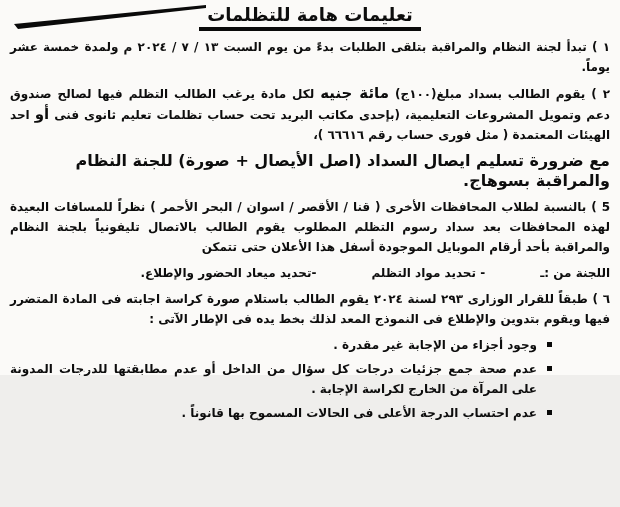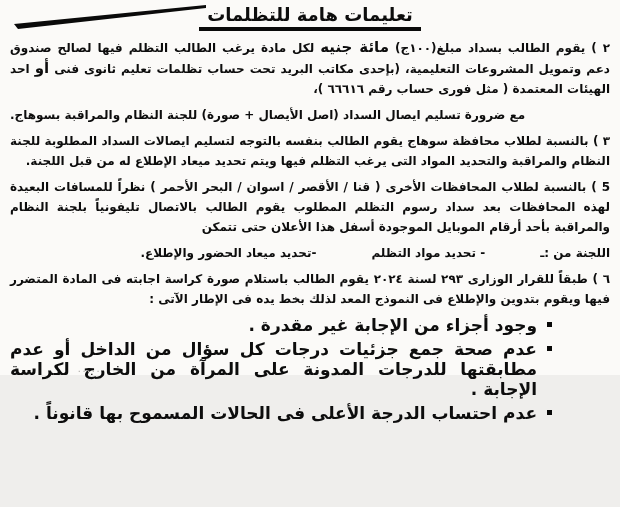--- a/index.html
+++ b/index.html
@@ -31,22 +31,22 @@
     padding:0 8px 2px 8px;
   }
   .item{
     margin:0 0 6px 0;
     font-size:12px;
     line-height:20px;
     text-align:justify;
     text-justify:inter-word;
   }
   .centered-line{
-    text-align:left;
-    font-size:12px;
+    text-align:right;
+    font-size:16px;
     line-height:20px;
     margin:0 0 6px 0;
   }
   .big{font-size:15px;}
   .u{text-underline-offset:3px;text-decoration-thickness:1.5px;}
   .subline{
     display:flex;
     direction:rtl;
     gap:55px;
     font-size:12px;
@@ -55,21 +55,21 @@
   }
   ul.notes{
     list-style:none;
     margin:2px 0 4px 0;
     padding:0 58px 0 0;
   }
   ul.notes li{
     position:relative;
     padding-right:15px;
     margin-bottom:4px;
-    font-size:17px;
+    font-size:12px;
     line-height:20px;
     text-align:justify;
   }
   ul.notes .sq{
     position:absolute;
     right:0;top:7px;
     width:5px;height:5px;
     background:#0a0a0a;
   }
   .noise{
@@ -86,26 +86,26 @@
 <div class="page">
 
   <svg class="artifact" viewBox="0 0 210 36" aria-hidden="true">
     <polygon points="8,24 200,5 200,8 12,29" fill="#0a0a0a"></polygon>
   </svg>
 
   <div class="title-wrap">
     <span class="title">تعليمات هامة للتظلمات</span>
   </div>
 
+  <p class="item">١ ) تبدأ لجنة النظام والمراقبة بتلقى الطلبات بدءً من يوم السبت ١٣ / ٧ / ٢٠٢٤ م ولمدة خمسة عشر يوماً.</p>
 
   <p class="item"><span>٢ ) يقوم الطالب بسداد مبلغ(١٠٠ج) </span><span class="big">مائة جنيه</span><span> لكل مادة يرغب الطالب التظلم فيها لصالح صندوق دعم وتمويل المشروعات التعليمية، (بإحدى مكاتب البريد تحت حساب تظلمات تعليم ثانوى فنى </span><span class="big">أو</span><span> احد الهيئات المعتمدة ( مثل فورى حساب رقم ٦٦٦١٦ )،</span></p>
 
   <div class="centered-line">مع ضرورة تسليم ايصال السداد (اصل الأيصال + صورة) للجنة النظام والمراقبة بسوهاج.</div>
 
-  <p class="item">٣ ) بالنسبة لطلاب محافظة سوهاج يقوم الطالب بنفسه بالتوجه لتسليم ايصالات السداد المطلوبة للجنة النظام والمراقبة والتحديد المواد التى يرغب التظلم فيها ويتم تحديد ميعاد الإطلاع له من قبل اللجنة.</p>
 
   <p class="item">5 ) بالنسبة لطلاب المحافظات الأخرى ( قنا / الأقصر / اسوان / البحر الأحمر ) نظراً للمسافات البعيدة لهذه المحافظات بعد سداد رسوم التظلم المطلوب يقوم الطالب بالاتصال تليفونياً بلجنة النظام والمراقبة بأحد أرقام الموبايل الموجودة أسفل هذا الأعلان حتى تتمكن</p>
 
   <div class="subline">
     <span>اللجنة من :ـ</span>
     <span>- تحديد مواد التظلم</span>
     <span>-تحديد ميعاد الحضور والإطلاع.</span>
   </div>
 
 

